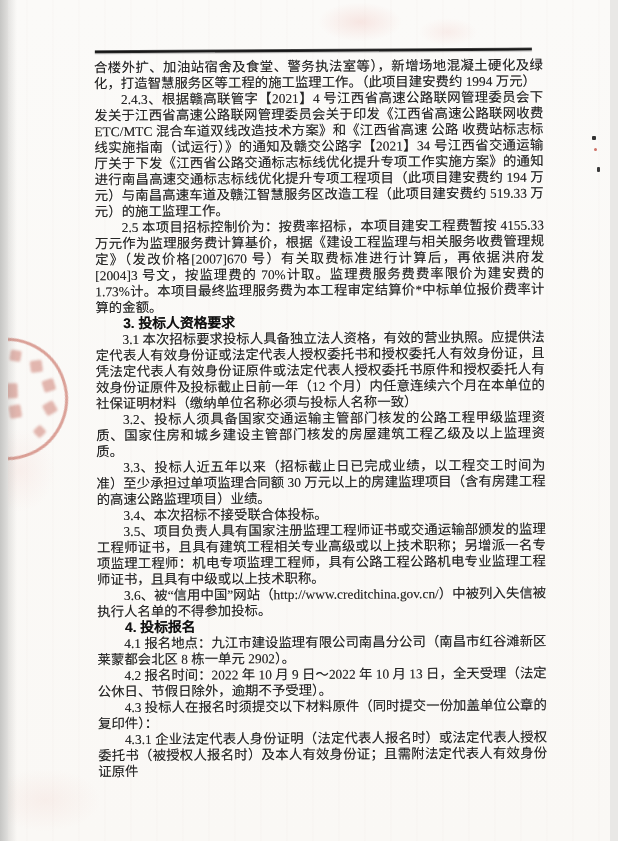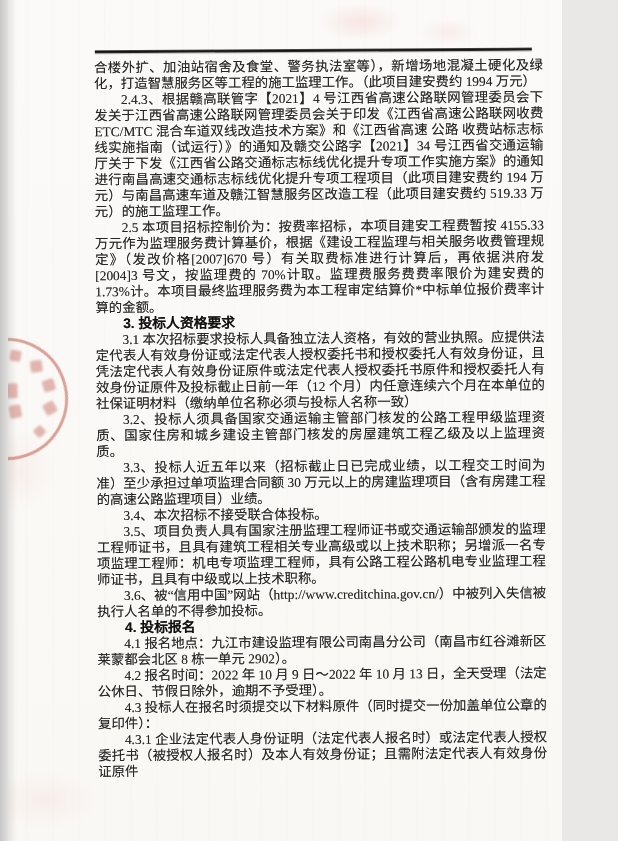--- a/index.html
+++ b/index.html
@@ -1,19 +1,19 @@
 <!DOCTYPE html>
 <html lang="zh-CN"><head>
 <meta charset="utf-8">
 <style>
   html,body{margin:0;padding:0;background:#e9e8e6;}
   body{width:618px;height:841px;overflow:hidden;
        font-family:"Liberation Serif","DejaVu Serif",serif;}
 
-  .scan{position:relative;width:562px;height:841px;overflow:hidden;
+  .scan{position:relative;width:610px;height:841px;overflow:hidden;
     background:
       radial-gradient(60px 28px at 360px 22px, rgba(232,158,148,.22), transparent 70%),
       radial-gradient(42px 20px at 448px 32px, rgba(232,158,148,.14), transparent 70%),
       radial-gradient(80px 45px at 45px 800px, rgba(230,170,160,.13), transparent 70%),
       radial-gradient(50px 60px at 20px 470px, rgba(230,150,140,.10), transparent 70%),
       repeating-linear-gradient(90deg, rgba(205,185,180,.035) 0 2px, transparent 2px 26px),
       linear-gradient(#fbfaf8,#faf8f5);}
 
   
   .edge-strip{position:absolute;left:0;top:0;width:8px;height:841px;

